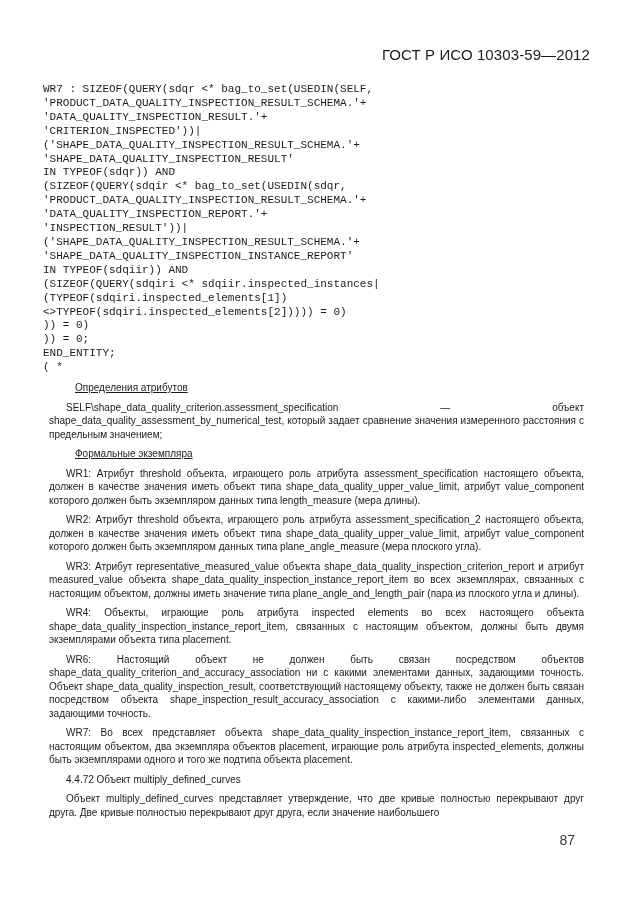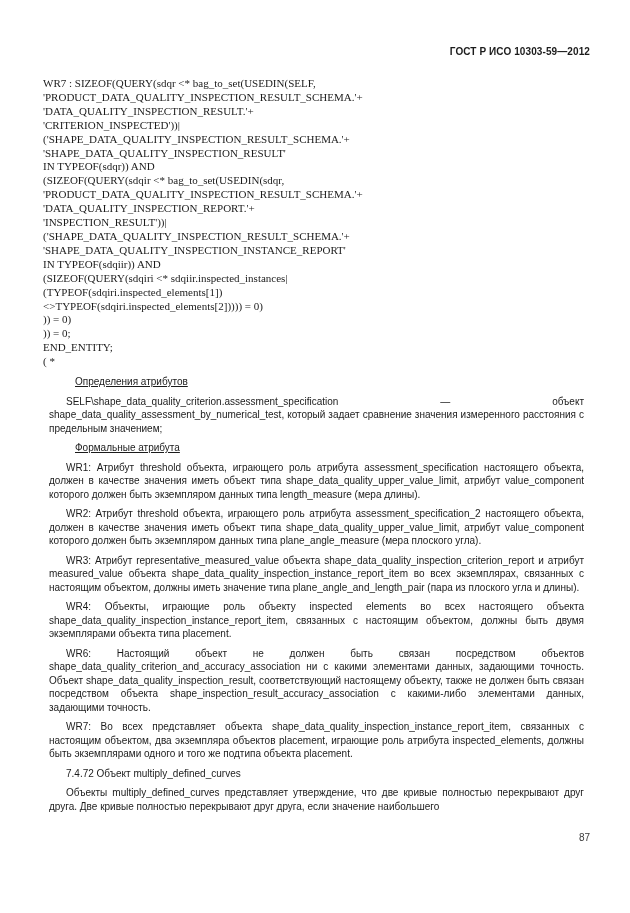--- a/index.html
+++ b/index.html
@@ -12,27 +12,27 @@
     position: relative;
     width: 630px;
     height: 913px;
     background: #ffffff;
     color: #1b1b1b;
     padding: 46px 40px 0 43px;
     overflow: hidden;
   }
   .header {
     text-align: right;
-    font-weight: bold;
-    font-size: 10px;
+    font-weight: normal;
+    font-size: 15px;
     letter-spacing: 0.1px;
     margin-bottom: 20px;
   }
   .code {
-    font-family: Liberation Serif, serif;
+    font-family: Liberation Mono, monospace;
     font-size: 11px;
     line-height: 13.9px;
     margin: 0 0 5px 0;
     white-space: pre-wrap;
     word-break: break-word;
   }
   .content p {
     margin: 6px;
     font-size: 10px;
     line-height: 13.5px;
@@ -41,22 +41,22 @@
   }
   .content p.heading {
     text-indent: 26px;
     text-align: left;
   }
   .content .u { text-decoration: underline; }
   .content .b { font-weight: normal; }
   .footer {
     position: absolute;
     top: 832px;
-    right: 40px;
-    font-size: 10px;
+    right: 55px;
+    font-size: 14px;
     color: #3a3a3a;
   }
 </style>
 </head>
 <body>
 
 <div class="page">
   <div class="header">ГОСТ Р ИСО 10303-59—2012</div>
 
   <pre class="code">WR7 : SIZEOF(QUERY(sdqr &lt;* bag_to_set(USEDIN(SELF,
@@ -77,25 +77,25 @@
 (TYPEOF(sdqiri.inspected_elements[1])
 &lt;&gt;TYPEOF(sdqiri.inspected_elements[2])))) = 0)
 )) = 0)
 )) = 0;
 END_ENTITY;
 ( *</pre>
 
   <div class="content">
       <p class="heading"><span class="u">Определения атрибутов</span></p>
       <p><span class="b">SELF\shape_data_quality_criterion.assessment_specification</span><span> — объект </span><span class="b">shape_data_quality_assessment_by_numerical_test</span><span>, который задает сравнение значения измеренного расстояния с предельным значением;</span></p>
-      <p class="heading"><span class="u">Формальные атрибута</span></p>
+      <p class="heading"><span class="u">Формальные экземпляра</span></p>
       <p><span>WR1: Атрибут </span><span class="b">threshold</span><span> объекта, играющего роль атрибута </span><span class="b">assessment_specification</span><span> настоящего объекта, должен в качестве значения иметь объект типа </span><span class="b">shape_data_quality_upper_value_limit</span><span>, атрибут </span><span class="b">value_component</span><span> которого должен быть экземпляром данных типа </span><span class="b">length_measure</span><span> (мера длины).</span></p>
       <p><span>WR2: Атрибут </span><span class="b">threshold</span><span> объекта, играющего роль атрибута </span><span class="b">assessment_specification_2</span><span> настоящего объекта, должен в качестве значения иметь объект типа </span><span class="b">shape_data_quality_upper_value_limit</span><span>, атрибут </span><span class="b">value_component</span><span> которого должен быть экземпляром данных типа </span><span class="b">plane_angle_measure</span><span> (мера плоского угла).</span></p>
       <p><span>WR3: Атрибут </span><span class="b">representative_measured_value</span><span> объекта </span><span class="b">shape_data_quality_inspection_criterion_report</span><span> и атрибут </span><span class="b">measured_value</span><span> объекта </span><span class="b">shape_data_quality_inspection_instance_report_item</span><span> во всех экземплярах, связанных с настоящим объектом, должны иметь значение типа </span><span class="b">plane_angle_and_length_pair</span><span> (пара из плоского угла и длины).</span></p>
-      <p><span>WR4: Объекты, играющие роль объекту </span><span class="b">inspected elements</span><span> во всех настоящего объекта </span><span class="b">shape_data_quality_inspection_instance_report_item</span><span>, связанных с настоящим объектом, должны быть двумя экземплярами объекта типа </span><span class="b">placement</span><span>.</span></p>
+      <p><span>WR4: Объекты, играющие роль атрибута </span><span class="b">inspected elements</span><span> во всех настоящего объекта </span><span class="b">shape_data_quality_inspection_instance_report_item</span><span>, связанных с настоящим объектом, должны быть двумя экземплярами объекта типа </span><span class="b">placement</span><span>.</span></p>
       <p><span>WR6: Настоящий объект не должен быть связан посредством объектов </span><span class="b">shape_data_quality_criterion_and_accuracy_association</span><span> ни с какими элементами данных, задающими точность. Объект </span><span class="b">shape_data_quality_inspection_result</span><span>, соответствующий настоящему объекту, также не должен быть связан посредством объекта </span><span class="b">shape_inspection_result_accuracy_association</span><span> с какими-либо элементами данных, задающими точность.</span></p>
       <p><span>WR7: Во всех представляет объекта </span><span class="b">shape_data_quality_inspection_instance_report_item</span><span>, связанных с настоящим объектом, два экземпляра объектов </span><span class="b">placement</span><span>, играющие роль атрибута </span><span class="b">inspected_elements</span><span>, должны быть экземплярами одного и того же подтипа объекта placement.</span></p>
-      <p><span class="b">7.4.72 Объект multiply_defined_curves</span></p>
-      <p><span>Объекты </span><span class="b">multiply_defined_curves</span><span> представляет утверждение, что две кривые полностью перекрывают друг друга. Две кривые полностью перекрывают друг друга, если значение наибольшего</span></p>
+      <p><span class="b">4.4.72 Объект multiply_defined_curves</span></p>
+      <p><span>Объект </span><span class="b">multiply_defined_curves</span><span> представляет утверждение, что две кривые полностью перекрывают друг друга. Две кривые полностью перекрывают друг друга, если значение наибольшего</span></p>
     </div>
 
   <div class="footer">87</div>
 </div>
 
 </body></html>

